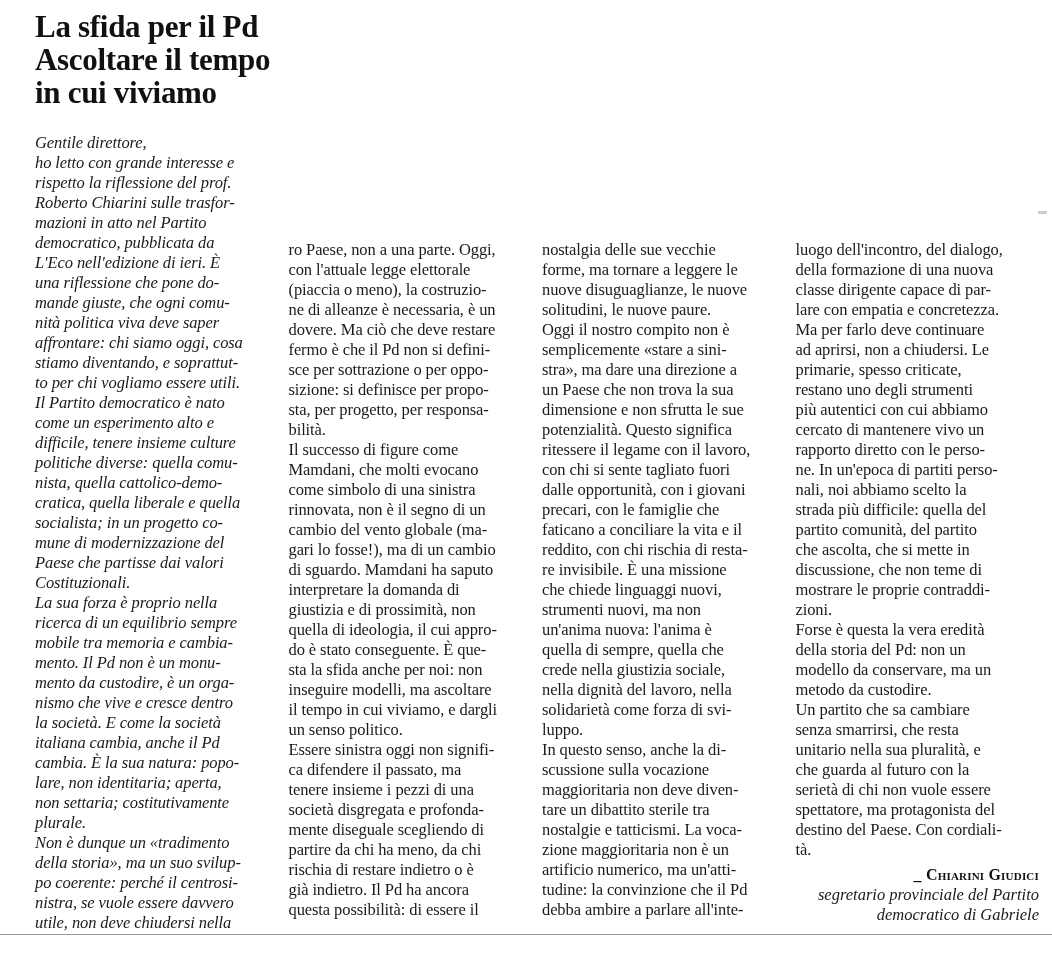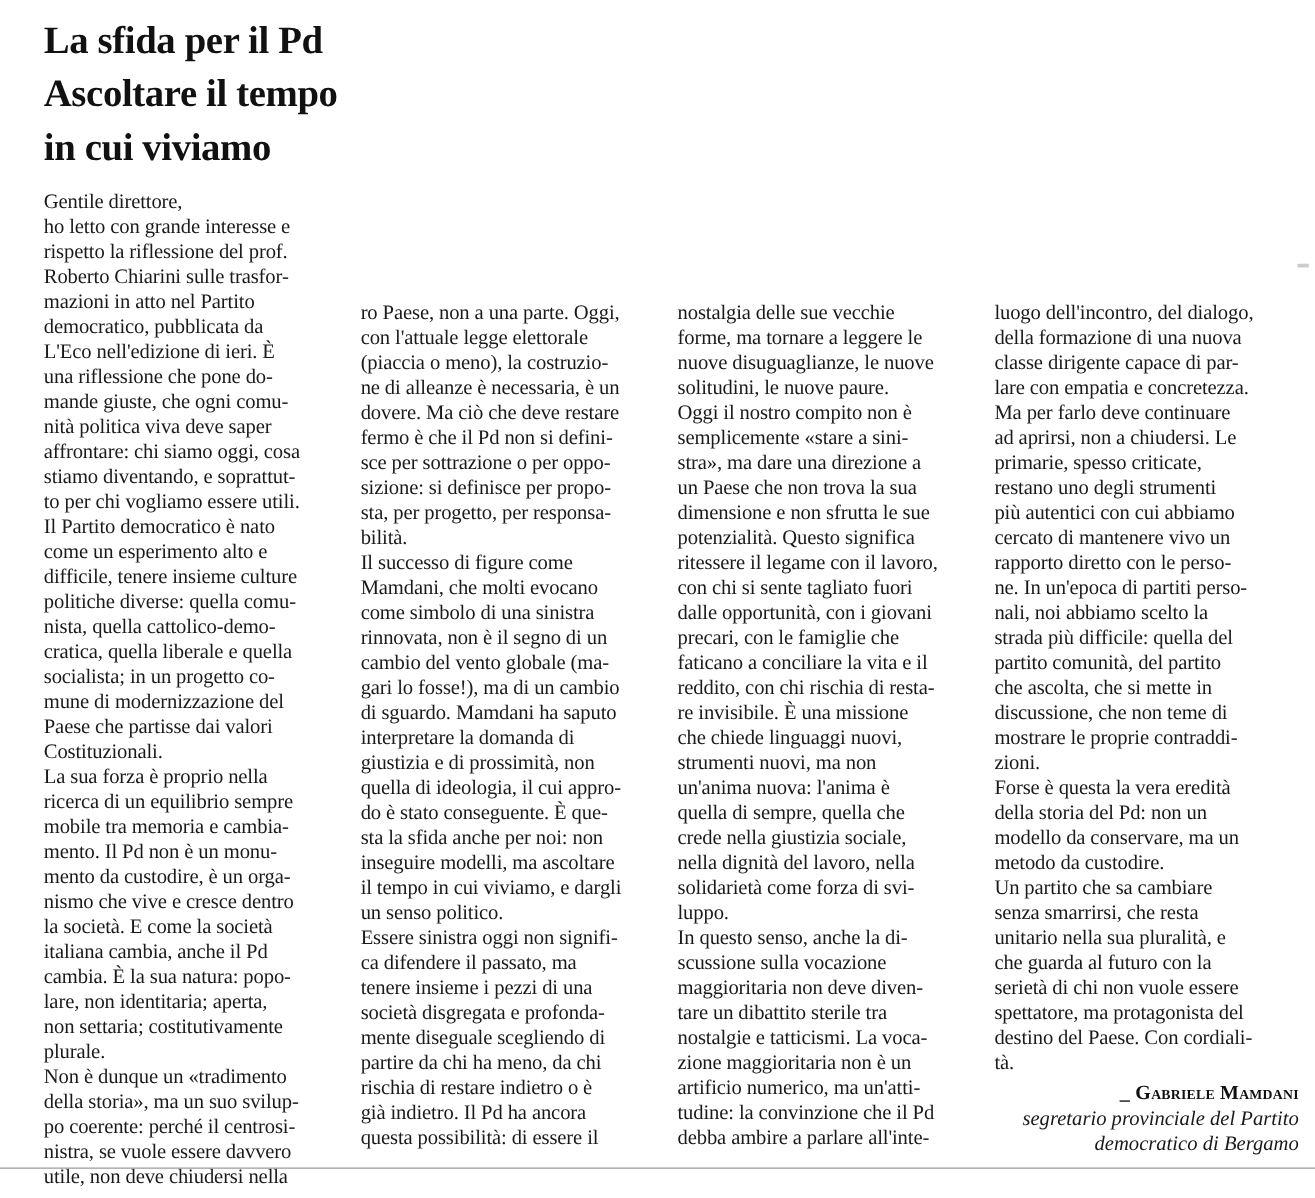--- a/index.html
+++ b/index.html
@@ -22,35 +22,36 @@
     position: absolute;
     top: 10px;
     left: 35px;
     right: 13px;
     display: grid;
     grid-template-columns: repeat(4, 1fr);
     column-gap: 10px;
   }
   .headline {
     font-size: 31px;
-    line-height: 43px;
+    line-height: 33px;
     font-weight: bold;
     letter-spacing: -0.3px;
     color: #111111;
     white-space: pre;
     margin: 0 0 0 0;
   }
   .coltext {
     font-size: 16.5px;
     line-height: 20px;
     letter-spacing: -0.1px;
     white-space: pre;
   }
   .col-1 .coltext {
-    margin-top: 12px;
+    margin-top: 24px;
+    font-style: italic;
   }
   .col-rest {
     padding-top: 230px;
   }
   .signature {
     margin-top: 5px;
     text-align: right;
   }
   .sig-name {
     font-size: 16px;
@@ -236,23 +237,23 @@
 metodo da custodire.
 Un partito che sa cambiare
 senza smarrirsi, che resta
 unitario nella sua pluralità, e
 che guarda al futuro con la
 serietà di chi non vuole essere
 spettatore, ma protagonista del
 destino del Paese. Con cordiali-
 tà.</div>
       <div class="signature">
-        <div class="sig-name">_ Gabriele Mamdani</div>
+        <div class="sig-name">_ Chiarini Giudici</div>
         <div class="sig-role">segretario provinciale del Partito
-democratico di Bergamo</div>
+democratico di Gabriele</div>
       </div>
     </div>
 
   </div>
 
   <div class="margin-tick"></div>
   <div class="bottom-rule"></div>
 
 </div>
 

